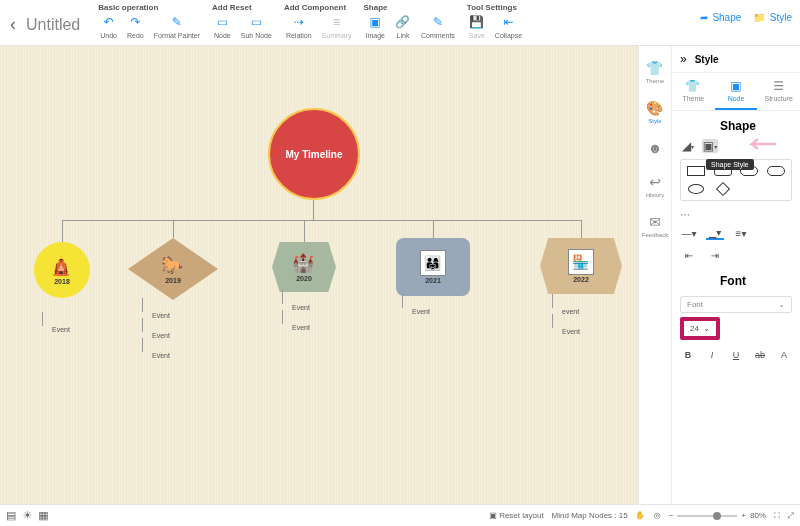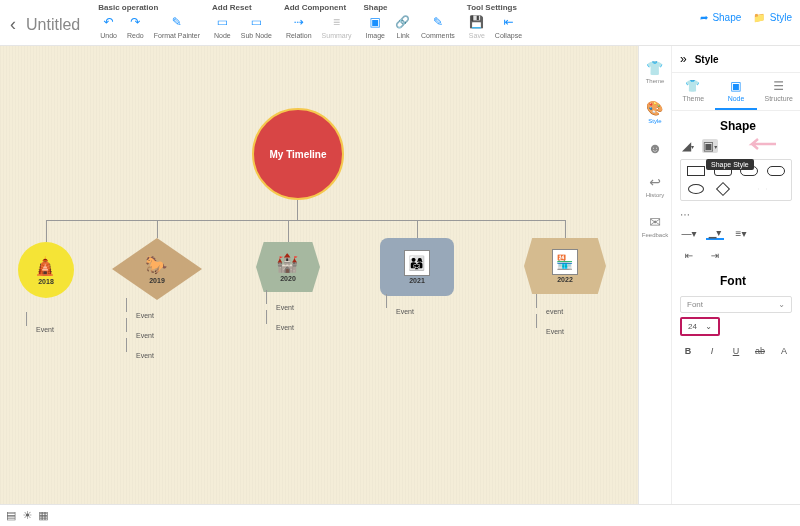--- a/index.html
+++ b/index.html
@@ -10,21 +10,21 @@
 .tb-group { margin-left: 6px; }
 .tb-group-label { font-size: 8px; color: #555; font-weight: bold; padding: 1px 0 2px 2px; }
 .tb-items { display: flex; gap: 2px; }
 .tb-item { display: flex; flex-direction: column; align-items: center; padding: 0 4px; cursor: pointer; }
 .tb-ico { width: 16px; height: 16px; display: flex; align-items: center; justify-content: center; font-size: 12px; color: #1890ff; }
 .tb-ico.gray { color: #bbb; }
 .tb-txt { font-size: 7px; color: #666; margin-top: 2px; }
 .tb-txt.gray { color: #bbb; }
 .top-right { margin-left: auto; display: flex; align-items: center; gap: 12px; padding-top: 10px; }
 .tr-btn { display: flex; align-items: center; gap: 4px; font-size: 10px; color: #1890ff; cursor: pointer; }
-.main { position: absolute; top: 46px; left: 0; right: 162px; bottom: 22px; background: #f4edd8; background-image: repeating-linear-gradient(90deg, rgba(0,0,0,.02) 0 1px, transparent 1px 3px); }
+.main { position: absolute; top: 46px; left: 0; right: 162px; bottom: 22px; background: #f4edd8; background-image: repeating-linear-gradient(90deg, rgba(0,0,0,.02) 0 1px, transparent 1px 3px); padding-left: 16px; }
 .canvas { position: relative; width: 100%; height: 100%; }
 .node-circle { position: absolute; left: 252px; top: 62px; width: 92px; height: 92px; border-radius: 50%; background: #d84545; border: 2px solid #f5c84e; display: flex; align-items: center; justify-content: center; color: #fff; font-size: 10px; font-weight: bold; text-align: center; }
 .hline { position: absolute; background: #999; height: 1px; }
 .vline { position: absolute; background: #999; width: 1px; }
 .yellow-circle { position: absolute; left: 18px; top: 196px; width: 56px; height: 56px; border-radius: 50%; background: #f5e436; display: flex; flex-direction: column; align-items: center; justify-content: center; }
 .yico { font-size: 18px; }
 .ylab { font-size: 7px; color: #333; font-weight: bold; margin-top: 1px; }
 .diamond { position: absolute; left: 112px; top: 192px; width: 90px; height: 62px; background: #c9a77a; transform-origin: center; clip-path: polygon(50% 0, 100% 50%, 50% 100%, 0 50%); display: flex; flex-direction: column; align-items: center; justify-content: center; }
 .box2020 { position: absolute; left: 256px; top: 196px; width: 64px; height: 50px; background: #a6b8a0; clip-path: polygon(12% 0, 88% 0, 100% 50%, 88% 100%, 12% 100%, 0 50%); display: flex; flex-direction: column; align-items: center; justify-content: center; }
 .box2021 { position: absolute; left: 380px; top: 192px; width: 74px; height: 58px; background: #98a8b9; border-radius: 8px; display: flex; flex-direction: column; align-items: center; justify-content: center; }
@@ -59,21 +59,21 @@
 .sg-rrect2 { border-radius: 5px; }
 .sg-pill { border-radius: 999px; }
 .sg-ellipse { width: 16px; height: 10px; border-radius: 50%; }
 .sg-diamond { width: 10px; height: 10px; transform: rotate(45deg); }
 .sg-hex { width: 18px; height: 10px; clip-path: polygon(15% 0,85% 0,100% 50%,85% 100%,15% 100%,0 50%); border: none; background: #fff; outline: 1.5px solid #333; }
 .tooltip { position: absolute; background: #333; color: #fff; font-size: 7px; padding: 2px 5px; border-radius: 2px; white-space: nowrap; }
 .dotrow { padding: 2px 8px; font-size: 10px; color: #666; }
 .style-row { display: flex; gap: 8px; padding: 4px 8px; align-items: center; }
 .sr-item { width: 18px; height: 14px; display: flex; align-items: center; justify-content: center; font-size: 10px; color: #555; cursor: pointer; }
 .font-sel { margin: 4px 8px; border: 1px solid #ddd; padding: 3px 6px; font-size: 8px; color: #888; border-radius: 2px; display: flex; justify-content: space-between; cursor: pointer; }
-.size-sel { margin: 4px 8px; border: 2px solid #be185d; padding: 3px 6px; font-size: 8px; color: #555; border-radius: 2px; width: 40px; display: flex; justify-content: space-between; cursor: pointer; }
+.size-sel { margin: 4px 8px; border: 4px solid #be185d; padding: 3px 6px; font-size: 8px; color: #555; border-radius: 2px; width: 40px; display: flex; justify-content: space-between; cursor: pointer; }
 .fmt-row { display: flex; gap: 8px; padding: 4px 8px; }
 .fmt-btn { width: 16px; height: 14px; display: flex; align-items: center; justify-content: center; font-size: 9px; color: #555; cursor: pointer; }
 .statusbar { position: absolute; bottom: 0; left: 0; right: 0; height: 22px; border-top: 1px solid #e5e5e5; display: flex; align-items: center; padding: 0 6px; font-size: 8px; color: #666; background: #fff; }
 .sb-icons { display: flex; gap: 6px; }
 .sb-icons span { cursor: pointer; font-size: 11px; }
 .sb-right { margin-left: auto; display: flex; align-items: center; gap: 8px; }
 .zoom { display: flex; align-items: center; gap: 4px; }
 .zslider { width: 60px; height: 2px; background: #ccc; position: relative; }
 .zthumb { position: absolute; left: 60%; top: -3px; width: 8px; height: 8px; border-radius: 50%; background: #888; }
 </style>
@@ -312,13 +312,29 @@
     </div>
   </div>
 </div>
 
 <div class="statusbar">
   <div class="sb-icons">
     <span>▤</span>
     <span>☀</span>
     <span>▦</span>
   </div>
+  <div class="sb-right">
+    <span>▣ <span>Reset layout</span></span>
+    <span><span>Mind Map Nodes :</span> <span>15</span></span>
+    <span>✋</span>
+    <span>◎</span>
+    <div class="zoom">
+      <span>−</span>
+      <div class="zslider">
+          <div class="zthumb"></div>
+        </div>
+      <span>+</span>
+      <span>80%</span>
+    </div>
+    <span>⛶</span>
+    <span>⤢</span>
+  </div>
 </div>
 
 </body></html>

